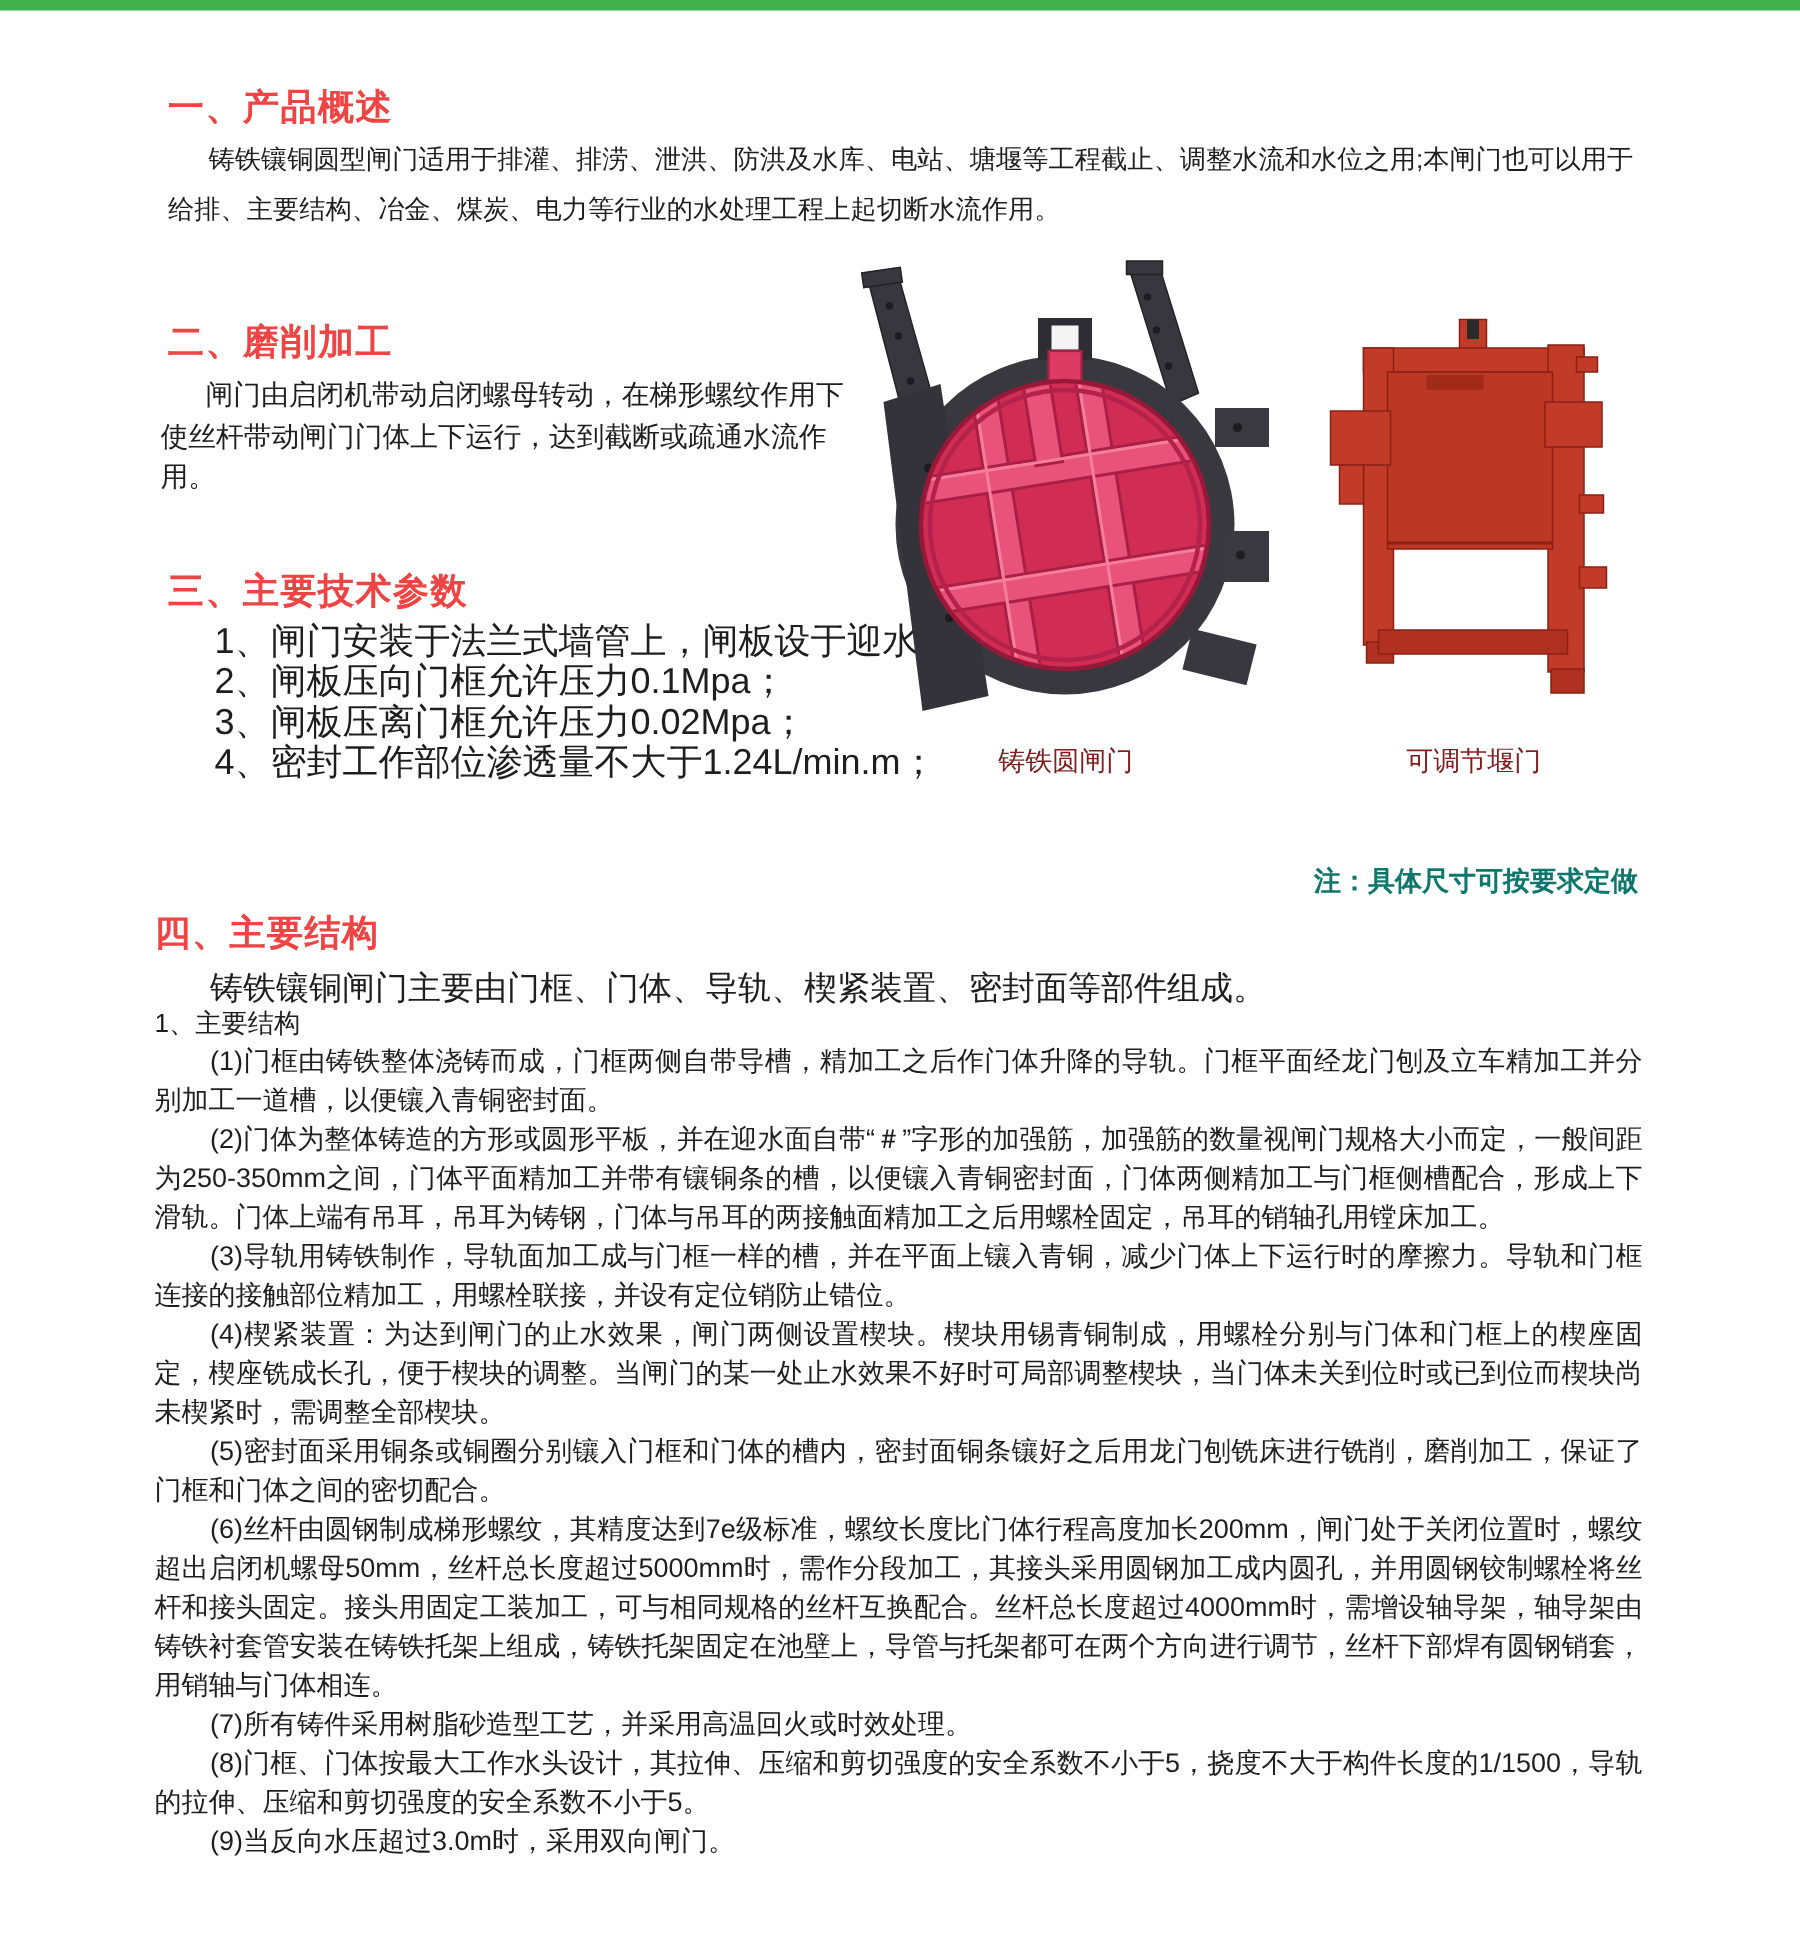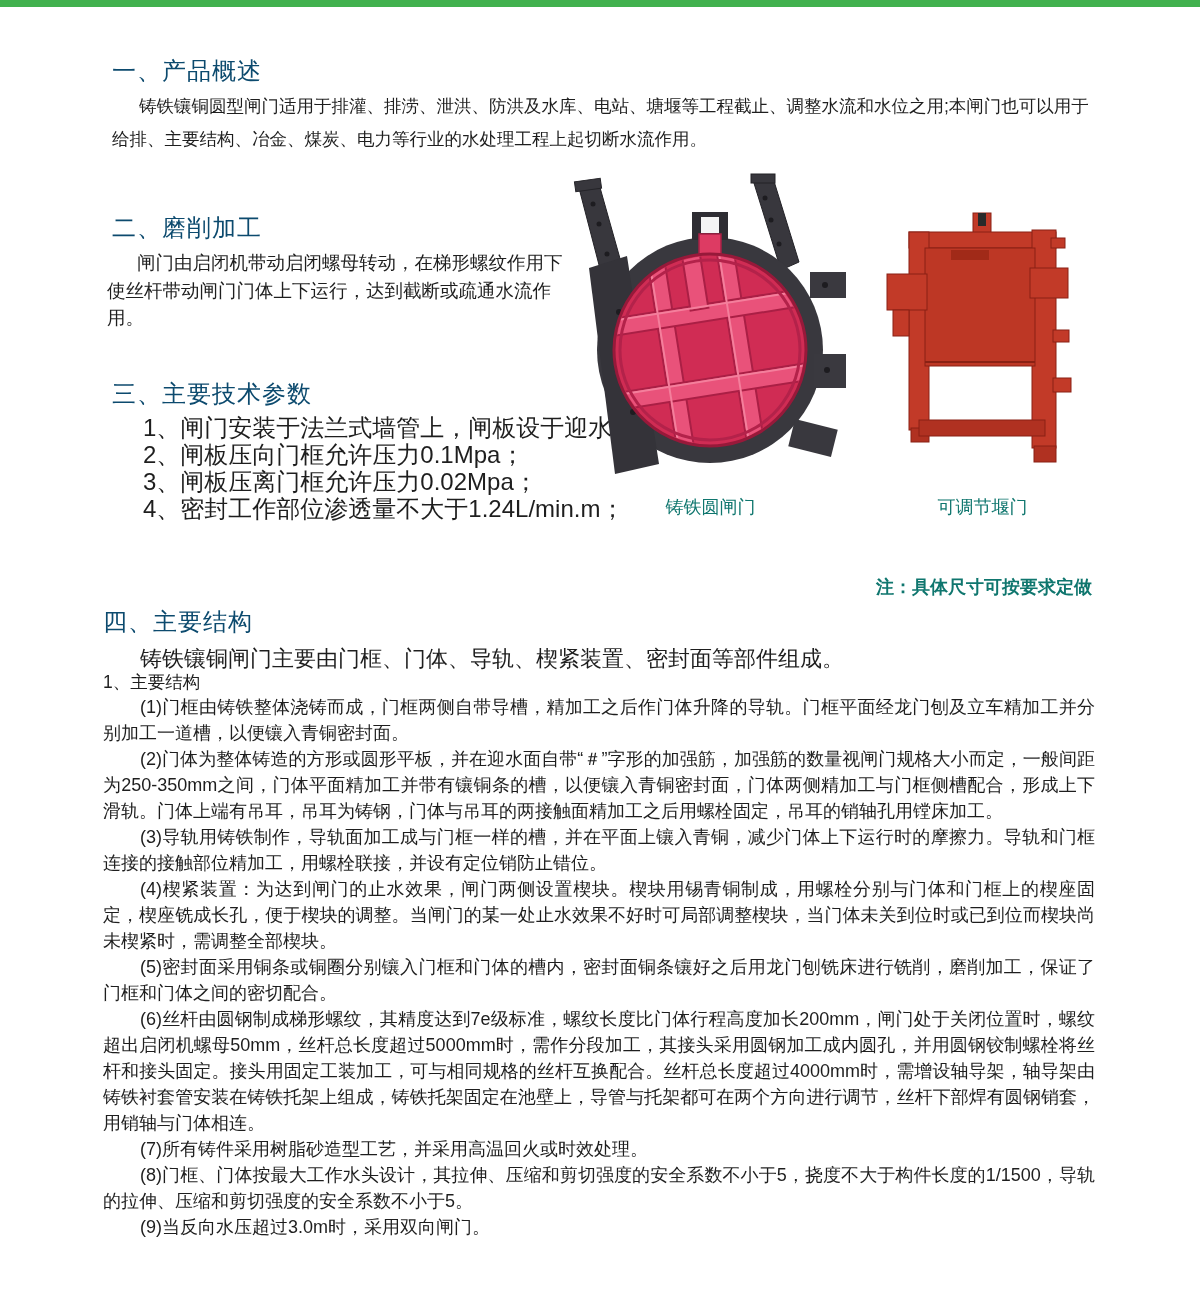--- a/index.html
+++ b/index.html
@@ -1,35 +1,35 @@
 <!DOCTYPE html>
 <html><head>
 <meta charset="utf-8">
 <style>
   html,body{margin:0;padding:0;background:#ffffff;}
   .page{position:relative;width:1200px;height:1300px;background:#ffffff;overflow:hidden;
         font-family:"Liberation Sans","DejaVu Sans",sans-serif;color:#1e1e1e;}
   .topbar{position:absolute;left:0;top:0;width:1200px;height:7px;background:#41b14e;}
-  .heading{position:absolute;font-size:24px;font-weight:normal;color:#0c4a6e;letter-spacing:1px;white-space:nowrap;}
+  .heading{position:absolute;font-size:24px;font-weight:bold;color:#ef4444;letter-spacing:1px;white-space:nowrap;}
   #h1{left:112px;top:55px;}
   #h2{left:112px;top:212px;}
   #h3{left:112px;top:378px;}
   #h4{left:103px;top:606px;}
   .s1p{position:absolute;left:112px;top:90px;width:992px;font-size:17.5px;line-height:33px;}
   .s1p .ln{white-space:nowrap;}
   .s1p .ln.first{text-indent:27px;}
   .s2p{position:absolute;left:107px;top:249px;font-size:18.5px;line-height:27.5px;}
   .s2p .ln{white-space:nowrap;}
   .s2p .ln.first{text-indent:30px;}
   .s3list{position:absolute;left:143px;top:414px;font-size:24px;line-height:27px;}
   .s3list .item{white-space:nowrap;}
   .figure{position:absolute;}
   #fig1{left:563px;top:172px;width:295px;height:320px;}
   #fig2{left:885px;top:210px;width:195px;height:260px;}
-  .caption{position:absolute;top:495px;font-size:18px;color:#0f766e;text-align:center;white-space:nowrap;}
+  .caption{position:absolute;top:495px;font-size:18px;color:#7f1d1d;text-align:center;white-space:nowrap;}
   #cap1{left:563px;width:295px;}
   #cap2{left:885px;width:195px;}
   .note{position:absolute;left:690px;top:575px;width:402px;text-align:right;
         font-size:18px;font-weight:bold;color:#0f766e;white-space:nowrap;}
   .s4intro{position:absolute;left:103px;top:644px;width:992px;font-size:22px;text-indent:37px;white-space:nowrap;}
   .s4sub{position:absolute;left:103px;top:670px;font-size:17.5px;white-space:nowrap;}
   .s4body{position:absolute;left:103px;top:694px;width:992px;font-size:18px;line-height:26px;
           text-align:justify;text-justify:inter-ideograph;}
   .s4body p{margin:0;padding:0;text-indent:37px;}
 </style>

